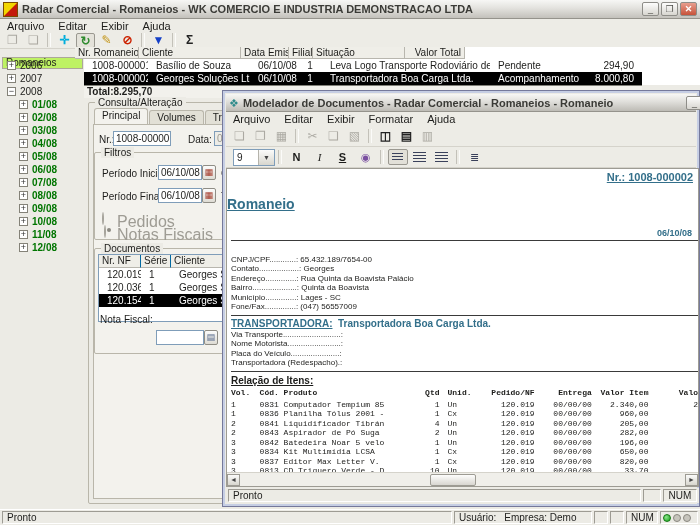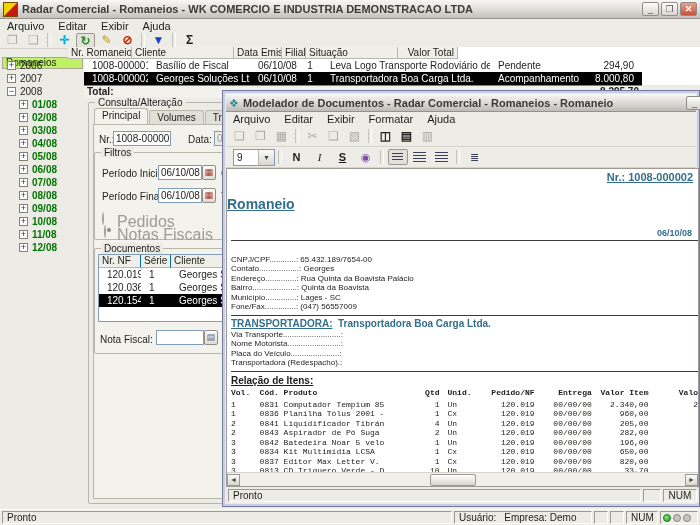--- a/index.html
+++ b/index.html
@@ -26,31 +26,31 @@
   .tsep{width:2px;height:14px;border-left:1px solid #C3C1B9;border-right:1px solid #FBFBF9;margin:0 3px}
   
   .thead{left:2px;top:57px;width:81px;height:12px;background:#bef264;border:1px solid #ACA899;box-sizing:border-box;padding:0 3px;font-size:10px;line-height:10px}
   .tree{left:2px;top:59px;width:82px}
   .tnode{height:13px;display:flex;align-items:center;font-size:10px;white-space:nowrap}
   .tnode .pm{width:9px;height:9px;border:1px solid #848278;background:#fff;font-size:9px;line-height:7px;text-align:center;margin:0 4px 0 0;color:#333;box-sizing:border-box}
   .years{padding-left:5px}.months{padding-left:17px}
   .months .lbl{color:#007500;font-weight:bold}
   
   .gridbk{left:84px;top:47px;width:616px;height:38px;background:#fff}
-  .ghead{left:68px;top:47px;width:558px;height:12px;display:flex}
+  .ghead{left:75px;top:47px;width:558px;height:12px;display:flex}
   .gh{background:#EFEEE8;border-right:1px solid #B8B6AE;border-bottom:1px solid #B8B6AE;box-sizing:border-box;
       padding:0 3px;font-size:10px;line-height:11px;white-space:nowrap;overflow:hidden}
   .grows{left:84px;top:59px;width:558px}
   .trow{display:flex;height:13px;font-size:10px;background:#fff;line-height:13px}
   .trow.sel{background:#000;color:#fff}
   .c{box-sizing:border-box;padding:0 8px;white-space:nowrap;overflow:hidden}
   .w0{width:64px}.w1{width:102px}.w2{width:48px;text-align:right}.w3{width:24px;text-align:center}
   .w4{width:168px}.w5{width:92px}.w6{width:60px;text-align:right}
   .totalrow{left:84px;top:85px;width:558px;height:13px;background:#F2F1EC;border-top:1px solid #808078;box-sizing:border-box;
-    font-weight:bold;font-size:10px;line-height:12px;display:flex;justify-content:space-between;padding:0 3px}
+    font-weight:bold;font-size:10px;line-height:12px;display:flex;padding:0 3px}
   
   .gbox{border:1px solid #B9B6AA;border-radius:2px;box-sizing:border-box}
   .glab{position:absolute;top:-6px;left:6px;background:#ECEBE5;padding:0 3px;font-size:10px;line-height:11px;white-space:nowrap}
   .consulta{left:88px;top:102px;width:606px;height:402px}
   .tabs{left:94px;top:109px;height:15px;display:flex;align-items:flex-end}
   .tab{height:13px;padding:0 7px;font-size:10px;line-height:13px;border:1px solid #B9B6AA;border-bottom:none;
        border-radius:3px 3px 0 0;background:#E2E0D6;margin-right:1px;white-space:nowrap}
   .tab.act{height:15px;background:#F3F2ED}
   .tabpage{left:93px;top:124px;width:596px;height:375px;border:1px solid #B9B6AA;background:#F3F2ED;box-sizing:border-box}
   .flab{font-size:10px;white-space:nowrap}
@@ -232,21 +232,21 @@
   <span class="gh w1">Cliente</span>
   <span class="gh w2" style="text-align:left">Data Emissão</span>
   <span class="gh w3">Filial</span>
   <span class="gh w5">Situação</span>
   <span class="gh w6">Valor Total</span>
 </div>
 <div class="abs grows">
 
     <div class="trow">
       <span class="c w0">1008-000001</span>
-      <span class="c w1">Basílio de Fiscal</span>
+      <span class="c w1">Basílio de Souza</span>
       <span class="c w2">06/10/08</span>
       <span class="c w3">1</span>
       <span class="c w4">Leva Logo Transporte Rodoviário de</span>
       <span class="c w5">Pendente</span>
       <span class="c w6">294,90</span>
     </div>
 
     <div class="trow sel">
       <span class="c w0">1008-000002</span>
       <span class="c w1">Georges Soluções Ltda.</span>
@@ -318,21 +318,21 @@
         <span class="c d2">Georges Soluções</span>
       </div>
 
       <div class="drow sel">
         <span class="c d0">120.154</span>
         <span class="c d1">1</span>
         <span class="c d2">Georges Soluções</span>
       </div>
     </div>
 </div>
-<span class="abs flab" style="left:100px;top:334px">Nota Fiscal:</span>
+<span class="abs flab" style="left:100px;top:314px">Nota Fiscal:</span>
 <span class="abs inp" style="left:156px;top:330px;width:48px"></span>
 <span class="abs sbtn" style="left:204px;top:330px;width:14px;height:15px;color:#55688A">▤</span>
 
 
 <div class="abs sbar">
   <span class="scell" style="flex:1">Pronto</span>
   <span class="scell" style="width:138px;display:flex;gap:8px">
     <span>Usuário:</span>
     <span>Empresa: Demo</span>
   </span>

